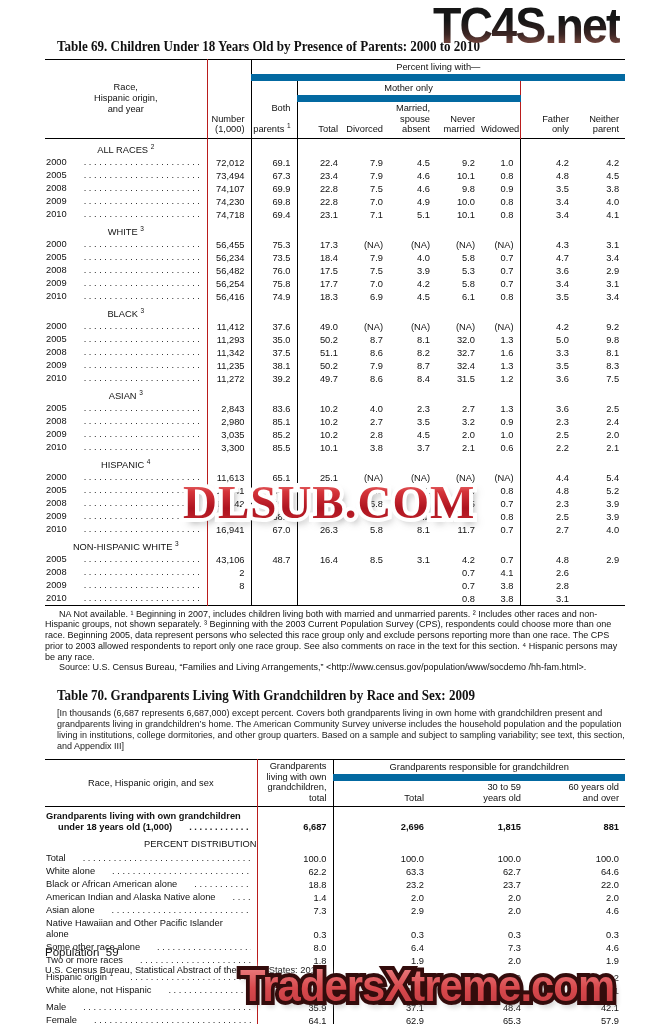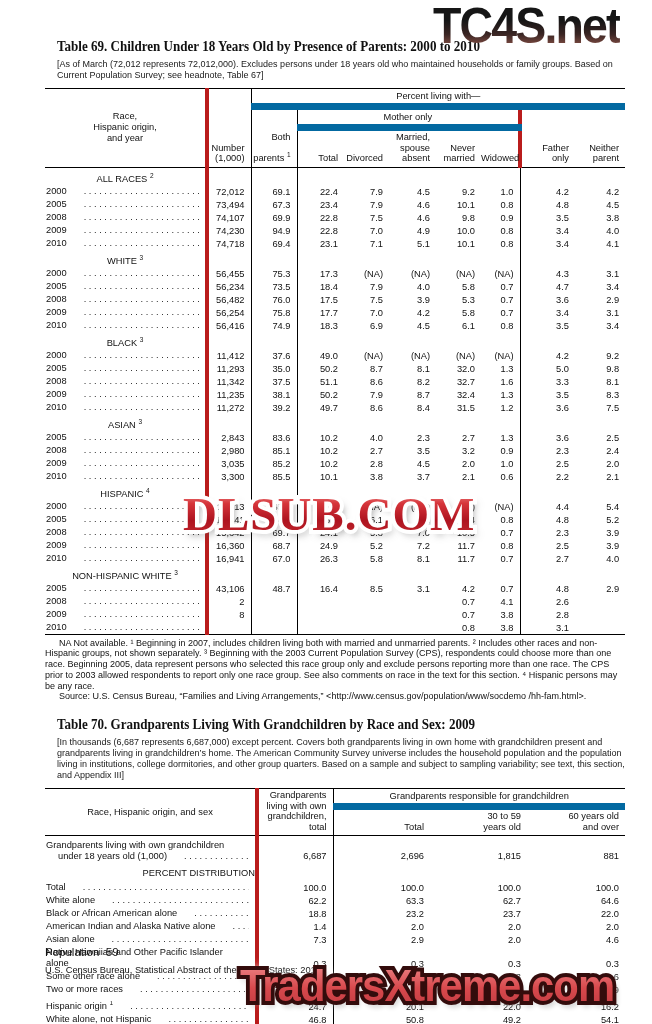--- a/index.html
+++ b/index.html
@@ -11,74 +11,73 @@
   .tbl-title{font-family:"Liberation Serif",serif;font-weight:bold;font-size:14.5px;line-height:17px;
              margin:0 0 4px 12px;transform:scaleX(.9);transform-origin:left;white-space:nowrap;}
   .tbl-note{font-size:9px;line-height:11px;margin:0 0 7px 12px;color:#1a1a1a;}
 
   
   table{border-collapse:collapse;width:580px;table-layout:fixed;font-size:9.3px;color:#111;}
   th{font-weight:normal;}
   .t69{border-top:1.6px solid #000;border-bottom:1px solid #000;}
   .t70{border-top:1.6px solid #000;border-bottom:1px solid #000;}
   thead{border-bottom:1px solid #000;}
-  .bl{border-left:4px solid #b91c1c;} .br{border-right:1px solid #000;}
+  .bl{border-left:1px solid #b91c1c;} .br{border-right:1px solid #000;}
   .spanner{text-align:center;border-bottom:7px solid #0369a1;padding:2px 0 1px;line-height:11px;}
   .hd{vertical-align:bottom;text-align:right;padding:1px 6px 3px 0;line-height:10.5px;white-space:pre-line;}
   .stub-h{vertical-align:middle;white-space:pre-line;line-height:11px;}
   td.num{text-align:right;padding:0 6px 0 0;}
   tbody td{line-height:11px;vertical-align:bottom;}
   .sec-row td{padding-top:3px;height:13px;text-align:center;line-height:10px;}
   .stubline{display:flex;align-items:baseline;padding-right:5px;overflow:hidden;gap:17px;}
   .leader{flex:1;overflow:hidden;white-space:nowrap;color:#222;}
   .leader::before{content:". . . . . . . . . . . . . . . . . . . . . . . . . . . . . . . . . . . . . . . . . . . . . . . . . . . . . . . .";}
   sup{font-size:6.5px;line-height:0;}
 
   
-  .lead-row td{font-weight:normal;padding-top:4px;padding-bottom:3px;}
+  .lead-row td{font-weight:bold;padding-top:4px;padding-bottom:3px;}
   .lead-l2{padding-left:12px;}
   .center-row td{text-align:right;padding:3px 0 2px;}
   tr.gap td{padding-top:5px;}
 
   
   .fn{font-size:9px;line-height:10.8px;margin:3px 0 0 0;}
   .fn p{margin:0;text-indent:14px;}
 
   
   .pg-footer{position:absolute;left:45px;top:946px;width:548px;}
   .pop{ font-size:11.5px;padding-right:0;}
   .bureau{font-size:9.3px;margin-top:7px;}
 
   
   .wm{position:absolute;white-space:nowrap;pointer-events:none;}
   .wm-tc4s{left:433px;top:3px;font-weight:bold;font-size:50px;line-height:46px;letter-spacing:-2px;
            transform:scaleX(.93);transform-origin:left;
            background:linear-gradient(180deg,#161616 38%,#3a2523 68%,#8a5348 96%);
            -webkit-background-clip:text;background-clip:text;color:transparent;z-index:9;}
-  .wm-dlsub{left:183px;top:491px;font-family:"Liberation Serif",serif;font-weight:bold;
+  .wm-dlsub{left:183px;top:479px;font-family:"Liberation Serif",serif;font-weight:bold;
             font-size:47px;line-height:47px;letter-spacing:1px;z-index:9;}
   .wm-dlsub .out{position:absolute;left:0;top:0;-webkit-text-stroke:8px #fff;color:#fff;
             text-shadow:4px 5px 7px rgba(90,90,90,.55);}
   .wm-dlsub .fil{position:relative;background:linear-gradient(180deg,#ef8f8d 4%,#d6343a 30%,#ae1420 62%,#c62a30 100%);
             -webkit-background-clip:text;background-clip:text;color:transparent;}
   .wm-traders{left:240px;top:963px;font-weight:bold;font-size:44px;line-height:46px;letter-spacing:-1px;
             transform:scaleX(.95);transform-origin:left;z-index:9;}
   .wm-traders .out{position:absolute;left:0;top:0;-webkit-text-stroke:8px #330c0c;color:#330c0c;
             text-shadow:0 0 8px #fff,0 0 12px #fff,3px 5px 7px rgba(0,0,0,.35);}
   .wm-traders .fil{position:relative;background:linear-gradient(180deg,#ec8284 8%,#d8494d 55%,#c03a40 100%);
             -webkit-background-clip:text;background-clip:text;color:transparent;}
 </style>
 </head>
 <body>
 
 <div id="page">
   <div id="content">
 
     <h1 class="tbl-title">Table 69. Children Under 18 Years Old by Presence of Parents: 2000 to 2010</h1>
-    <p class="tbl-note">[As of March (72,012 represents 72,012,000). Excludes persons under 18 years old who maintained households or family groups. Based on Current Population Survey; see headnote, Table 67]</p>
 
     <table class="t69">
       <colgroup>
         <col style="width:162px">
           <col style="width:44px">
           <col style="width:46px">
         <col style="width:47px">
           <col style="width:45px">
           <col style="width:47px">
         <col style="width:45px">
@@ -182,21 +181,21 @@
             <td class="num c9">3.8</td>
           </tr>
           <tr class="data-row">
             <td class="stub">
               <div class="stubline">
                 <span class="yr">2009</span>
                 <span class="leader"></span>
               </div>
             </td>
             <td class="num c1 bl br">74,230</td>
-            <td class="num c2 br">94.9</td>
+            <td class="num c2 br">69.8</td>
             <td class="num c3">22.8</td>
             <td class="num c4">7.0</td>
             <td class="num c5">4.9</td>
             <td class="num c6">10.0</td>
             <td class="num c7 br">0.8</td>
             <td class="num c8">3.4</td>
             <td class="num c9">4.0</td>
           </tr>
           <tr class="data-row">
             <td class="stub">

